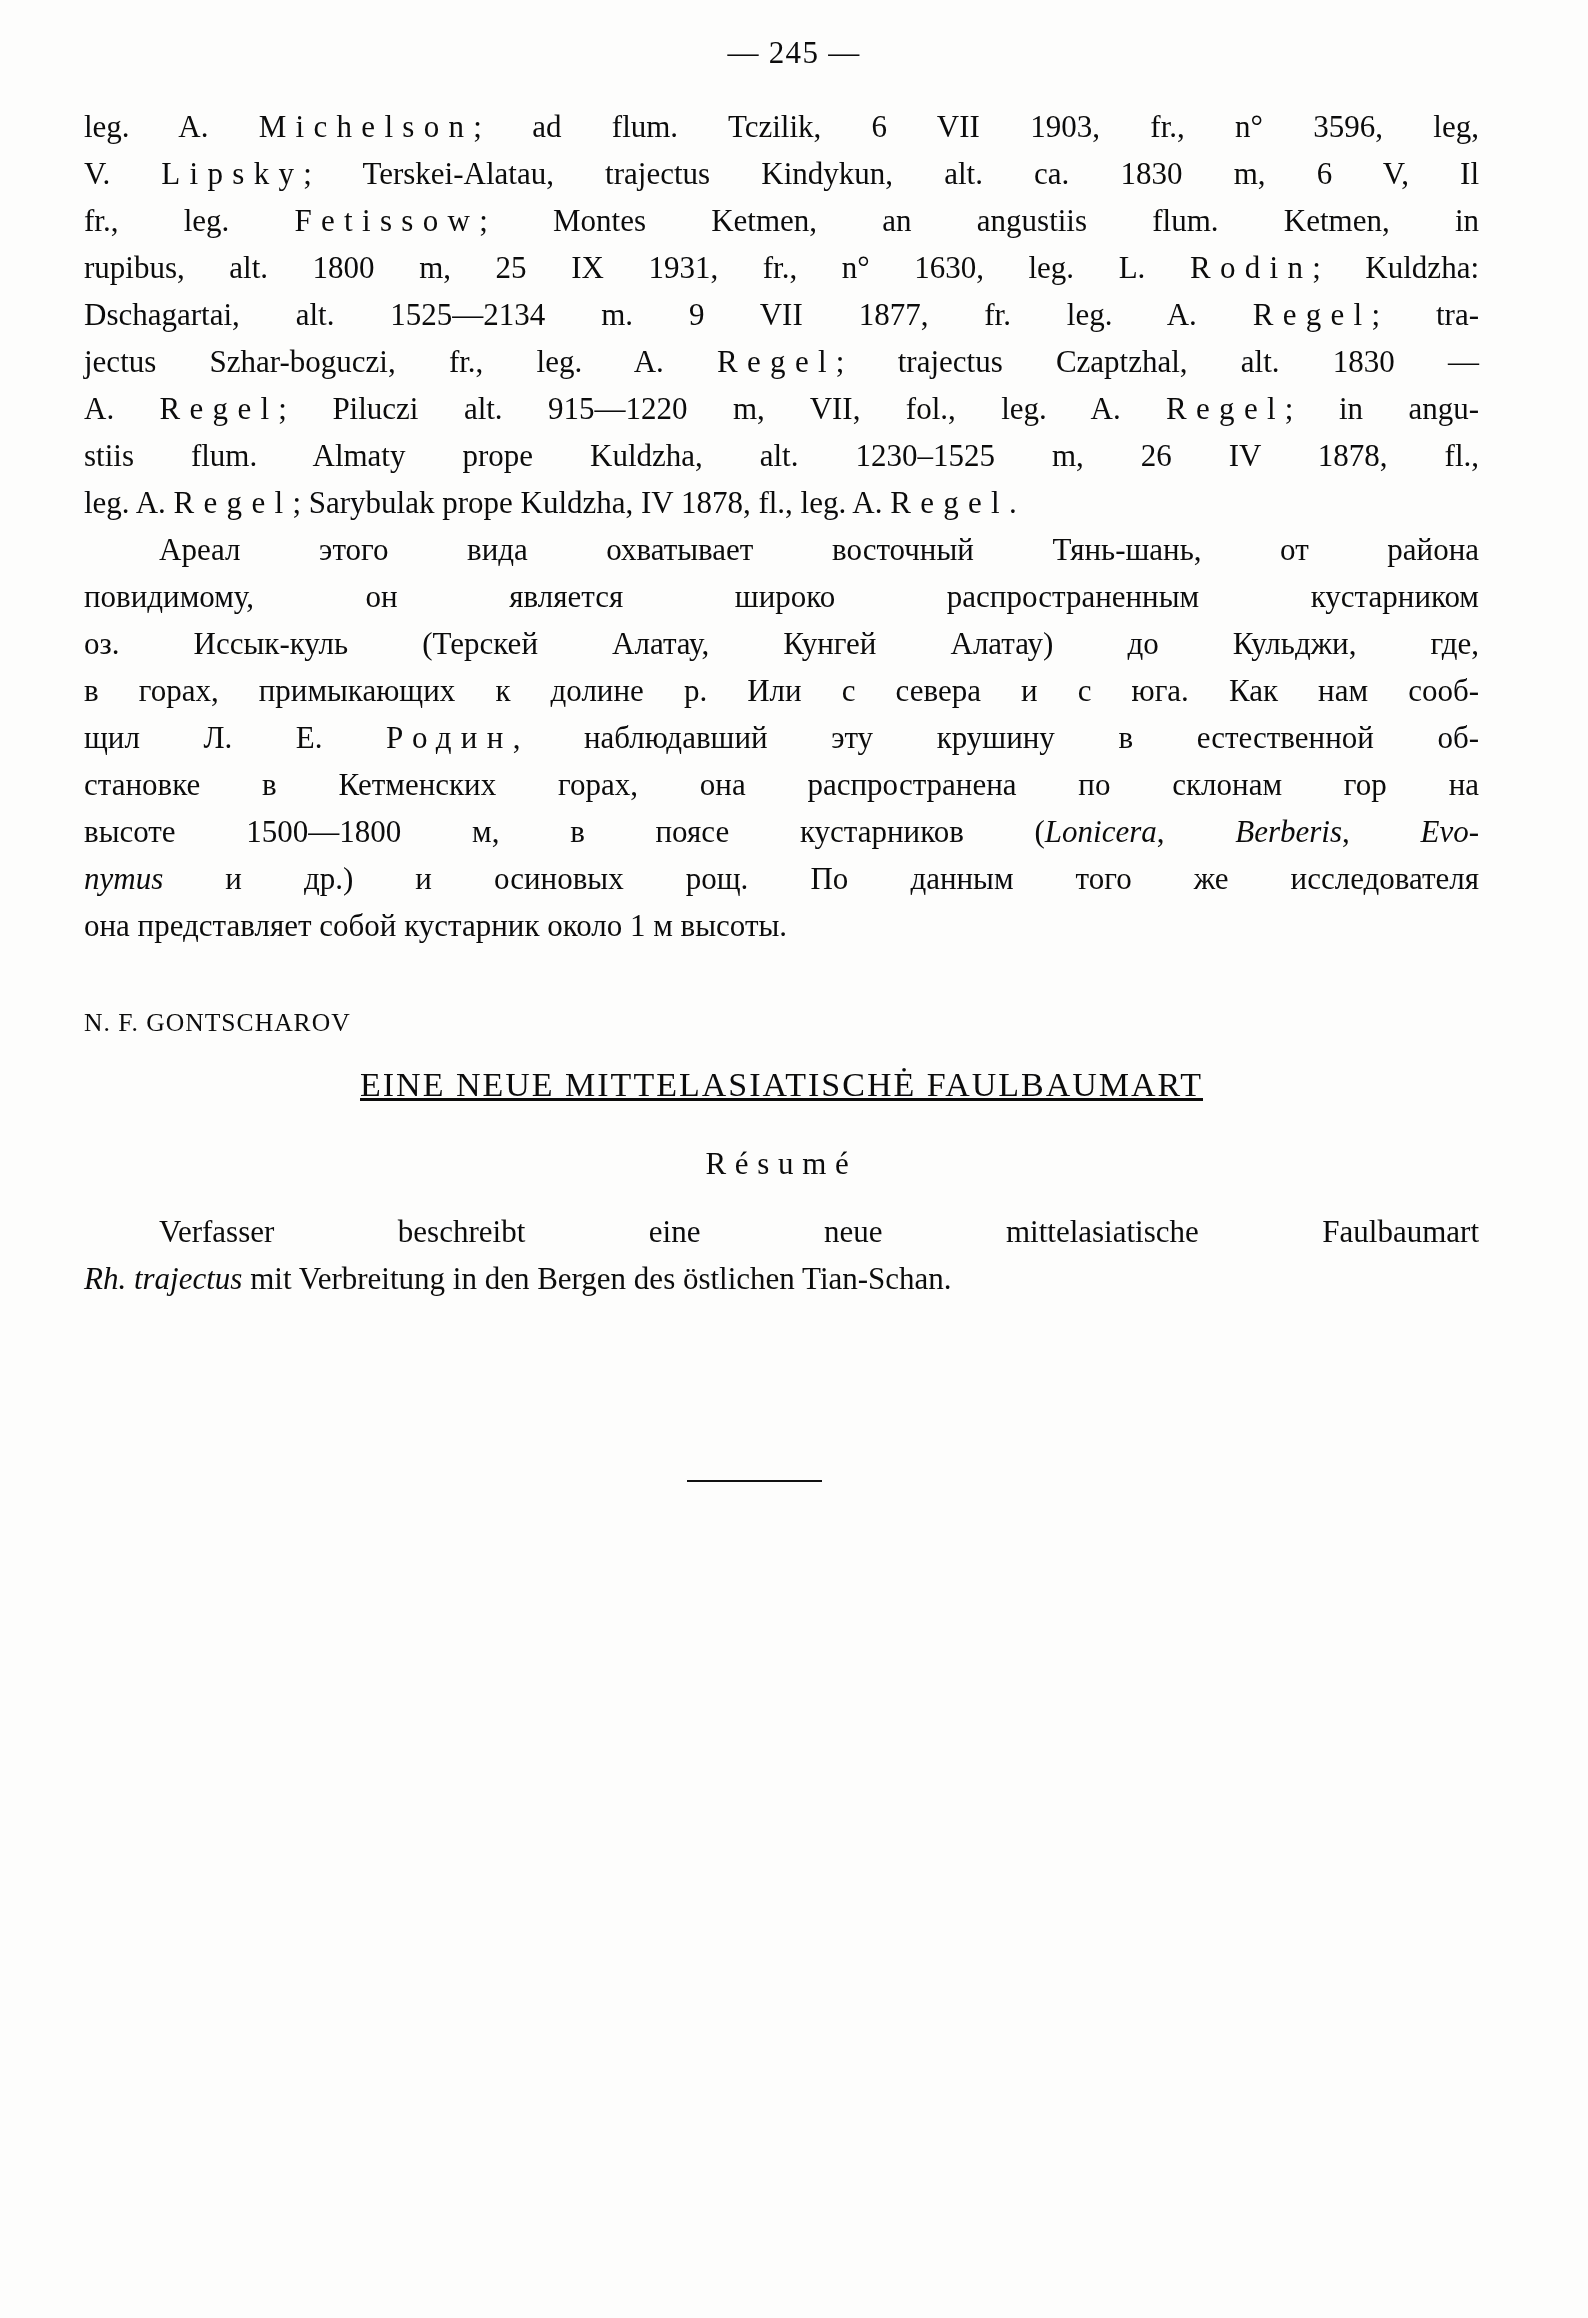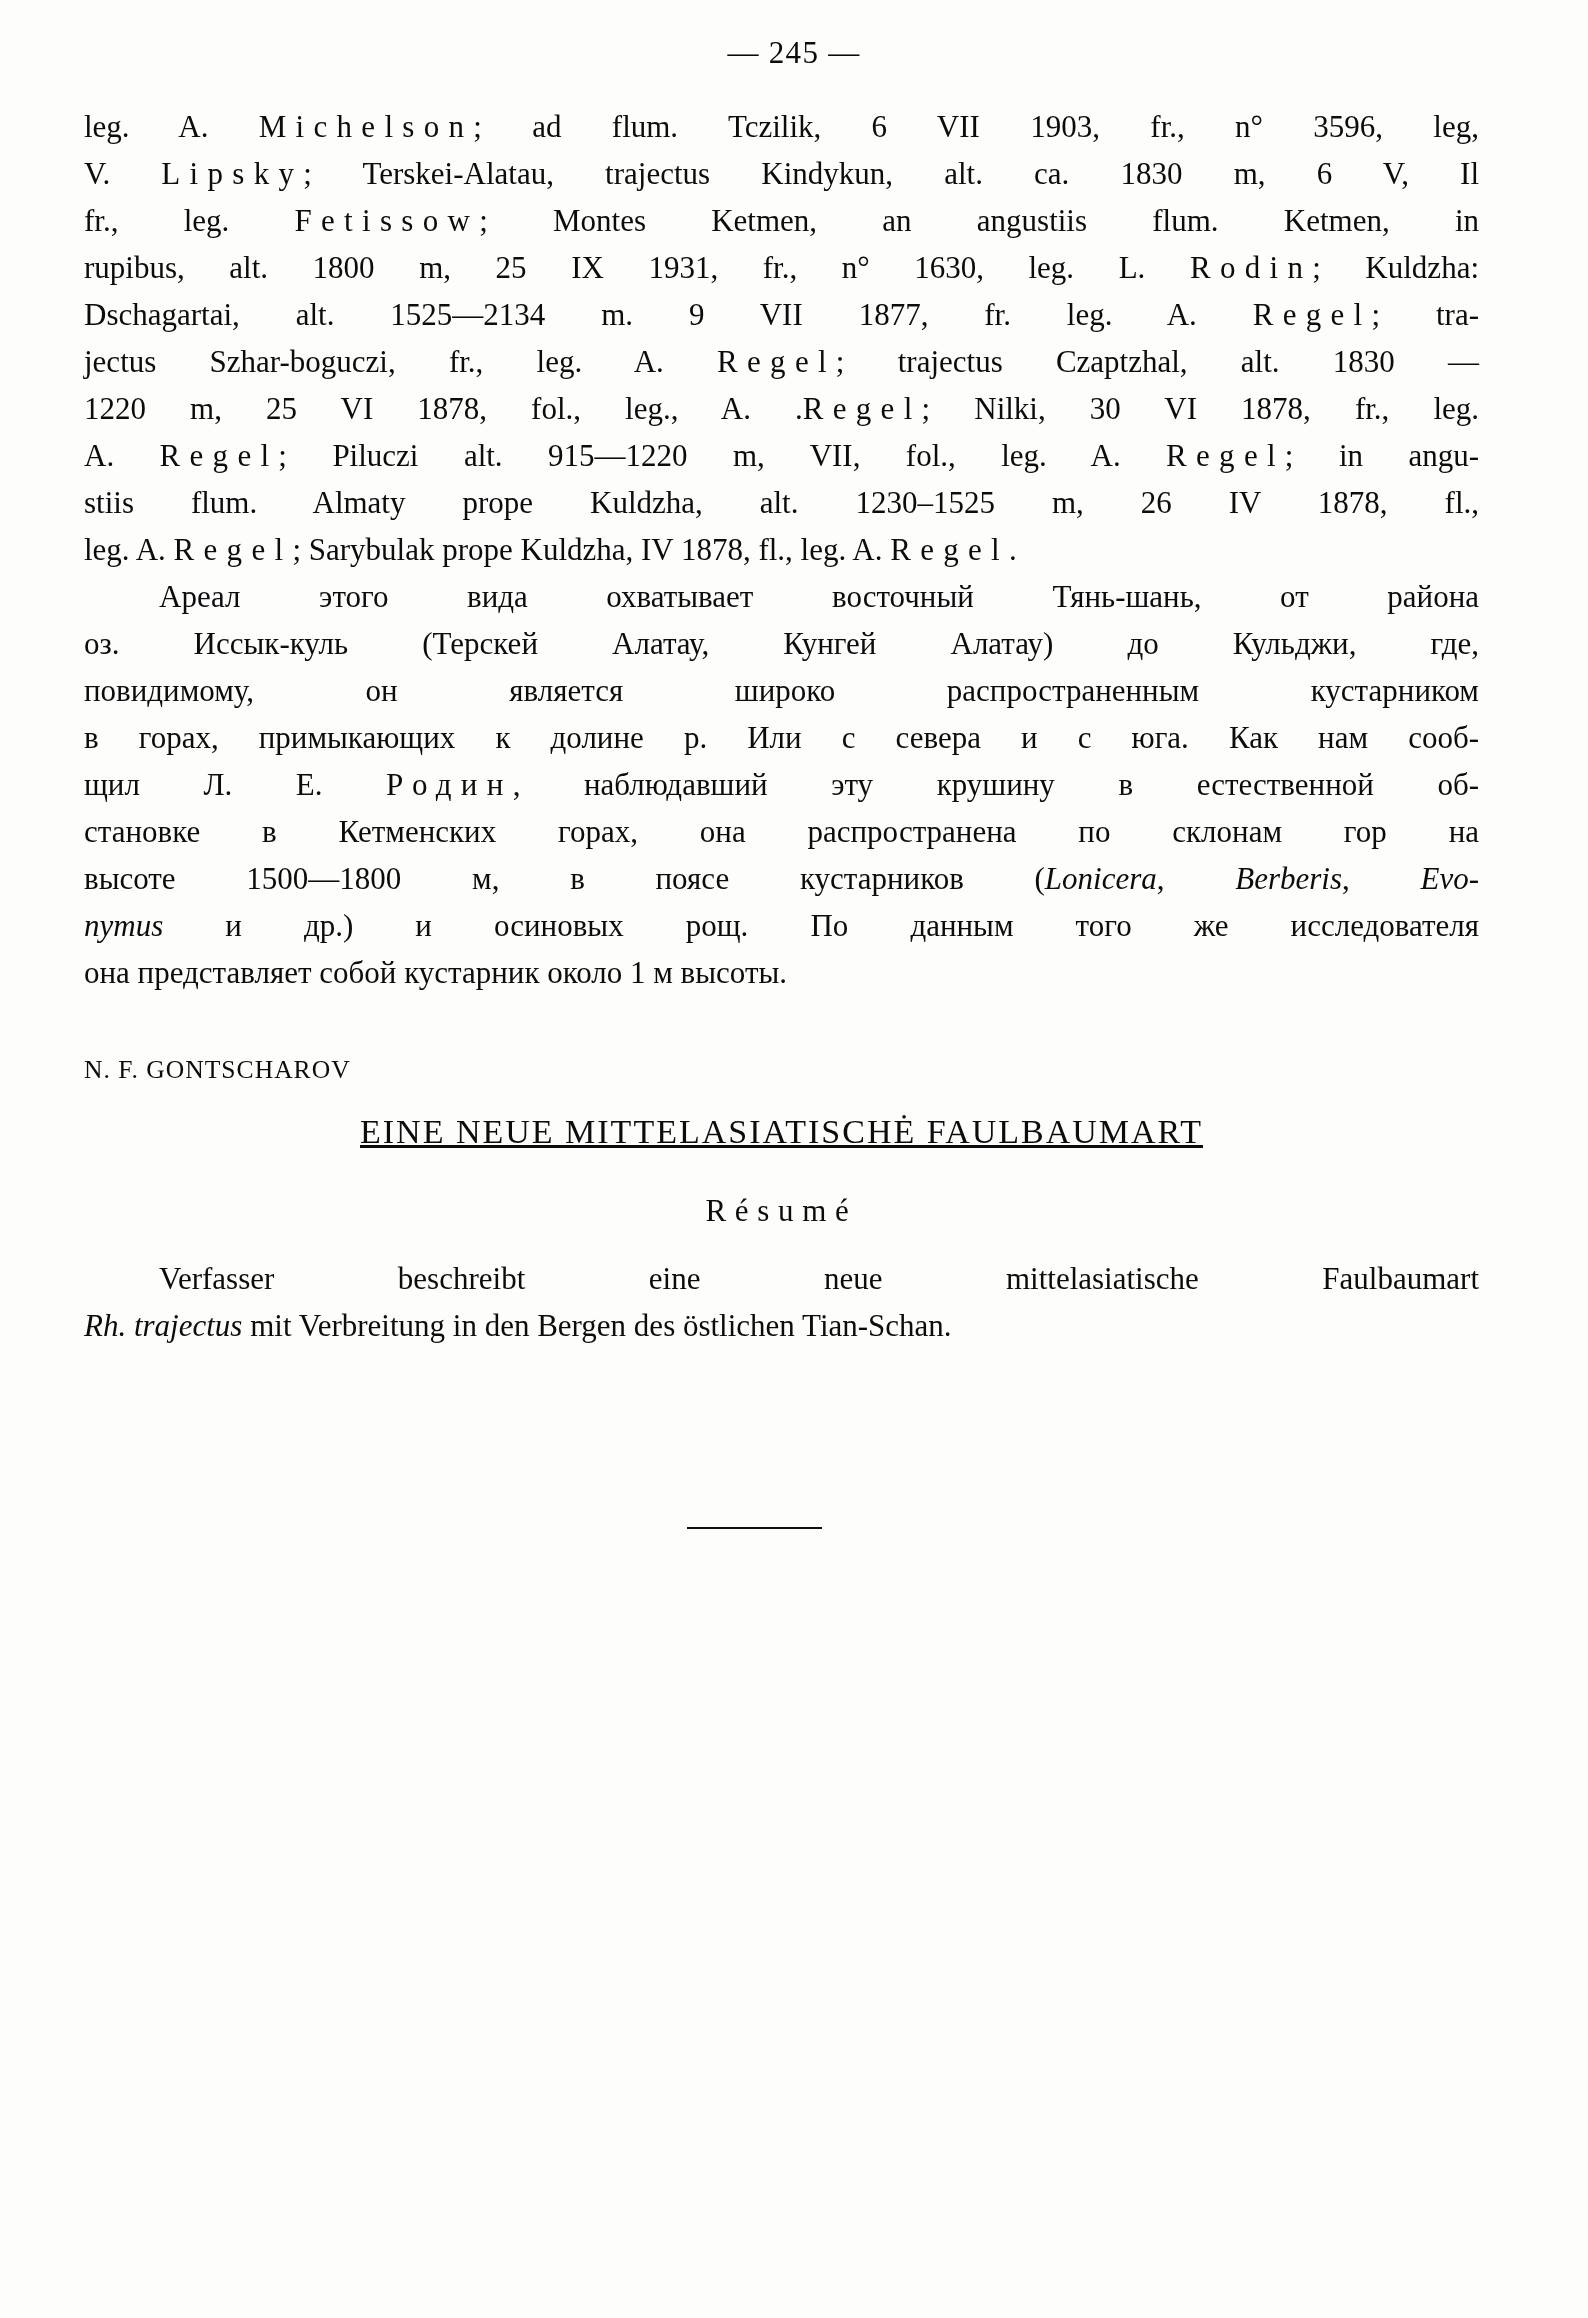--- a/index.html
+++ b/index.html
@@ -68,30 +68,29 @@
 
   <div class="textblock">
 
     <div class="para">
         <div class="line"><span>leg. A. </span><span class="s-sp">Michelson</span><span>; ad flum. Tczilik, 6 VII 1903, fr., n° 3596, leg,</span></div>
         <div class="line"><span>V. </span><span class="s-sp">Lipsky</span><span>; Terskei-Alatau, trajectus Kindykun, alt. ca. 1830 m, 6 V, Il</span></div>
         <div class="line"><span>fr., leg. </span><span class="s-sp">Fetissow</span><span>; Montes Ketmen, an angustiis flum. Ketmen, in</span></div>
         <div class="line"><span>rupibus, alt. 1800 m, 25 IX 1931, fr., n° 1630, leg. L. </span><span class="s-sp">Rodin</span><span>; Kuldzha:</span></div>
         <div class="line"><span>Dschagartai, alt. 1525—2134 m. 9 VII 1877, fr. leg. A. </span><span class="s-sp">Regel</span><span>; tra-</span></div>
         <div class="line"><span>jectus Szhar-boguczi, fr., leg. A. </span><span class="s-sp">Regel</span><span>; trajectus Czaptzhal, alt. 1830 —</span></div>
-        <div class="line"><span>1220 m, 25 VI 1878, fol., leg., A. .</span><span class="s-sp">Regel</span><span>; Nilki, 30 VI 1878, fr., leg.</span></div>
         <div class="line"><span>A. </span><span class="s-sp">Regel</span><span>; Piluczi alt. 915—1220 m, VII, fol., leg. A. </span><span class="s-sp">Regel</span><span>; in angu-</span></div>
         <div class="line"><span>stiis flum. Almaty prope Kuldzha, alt. 1230–1525 m, 26 IV 1878, fl.,</span></div>
         <div class="line"><span>leg. A. </span><span class="s-sp">Regel</span><span>; Sarybulak prope Kuldzha, IV 1878, fl., leg. A. </span><span class="s-sp">Regel</span><span>.</span></div>
       </div>
 
     <div class="para">
         <div class="line indent"><span>Ареал этого вида охватывает восточный Тянь-шань, от района</span></div>
+        <div class="line"><span>повидимому, он является широко распространенным кустарником</span></div>
         <div class="line"><span>оз. Иссык-куль (Терскей Алатау, Кунгей Алатау) до Кульджи, где,</span></div>
-        <div class="line"><span>повидимому, он является широко распространенным кустарником</span></div>
         <div class="line"><span>в горах, примыкающих к долине р. Или с севера и с юга. Как нам сооб-</span></div>
         <div class="line"><span>щил Л. Е. </span><span class="s-sp">Родин</span><span>, наблюдавший эту крушину в естественной об-</span></div>
         <div class="line"><span>становке в Кетменских горах, она распространена по склонам гор на</span></div>
         <div class="line"><span>высоте 1500—1800 м, в поясе кустарников (</span><span class="s-bi">Lonicera</span><span>, </span><span class="s-bi">Berberis</span><span>, </span><span class="s-bi">Evo-</span></div>
         <div class="line"><span class="s-bi">nymus</span><span> и др.) и осиновых рощ. По данным того же исследователя</span></div>
         <div class="line"><span>она представляет собой кустарник около 1 м высоты.</span></div>
       </div>
 
     <div class="author-heading">N. F. GONTSCHAROV</div>
 

